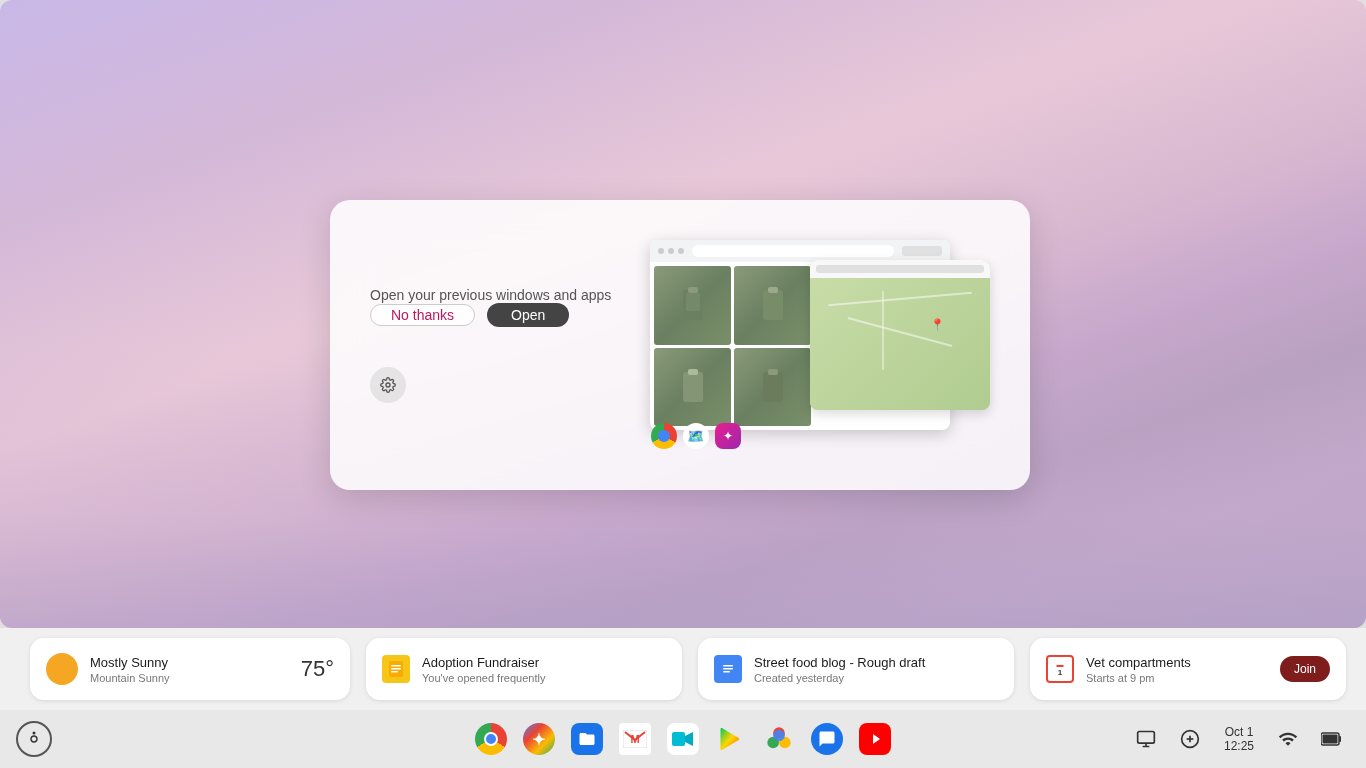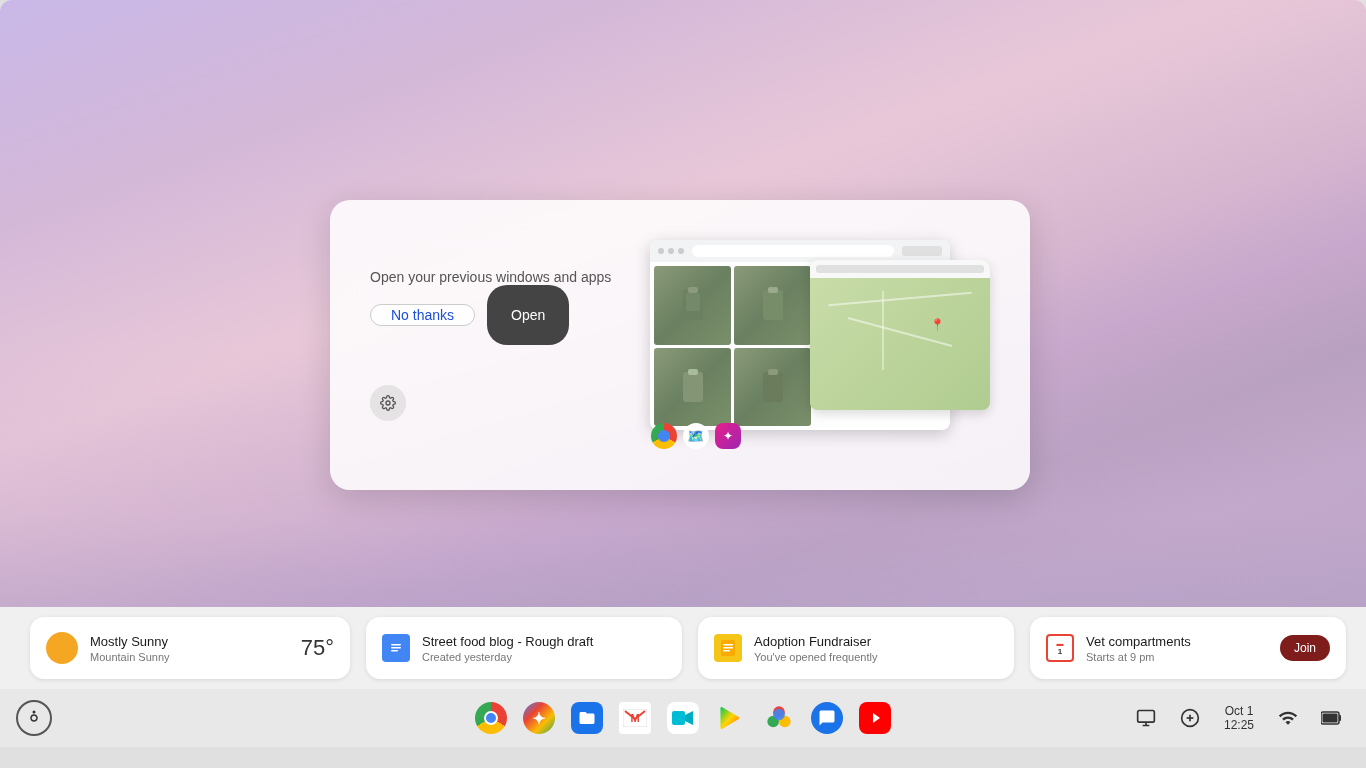--- a/index.html
+++ b/index.html
@@ -69,27 +69,27 @@
       align-items: center;
       margin-bottom: 40px;
     }
 
     .btn-no-thanks {
       padding: 2px 20px;
       border-radius: 20px;
       border: 1px solid #ccc;
       background: rgba(255,255,255,0.8);
       font-size: 14px;
-      color: #1d4ed8;
+      color: #be185d;
       cursor: pointer;
       font-family: inherit;
     }
 
     .btn-open {
-      padding: 22px 24px;
+      padding: 4px 24px;
       border-radius: 20px;
       border: none;
       background: #444;
       color: white;
       font-size: 14px;
       cursor: pointer;
       font-family: inherit;
     }
 
     .settings-icon {
@@ -220,21 +220,21 @@
       align-items: center;
       justify-content: center;
       font-size: 14px;
     }
 
     
     .shelf {
       position: absolute;
       bottom: 0; left: 0;
       width: 1366px;
-      height: 161px;
+      height: 140px;
       display: flex;
       flex-direction: column;
     }
 
     
     .cards-row {
       height: 82px;
       background: #f0f0f0;
       display: flex;
       align-items: center;
@@ -535,47 +535,47 @@
 
     <div class="card card-weather">
       <div class="sun-icon"></div>
       <div class="card-text">
         <div class="card-title">Mostly Sunny</div>
         <div class="card-subtitle">Mountain Sunny</div>
       </div>
       <div class="card-temp">75°</div>
     </div>
 
+    <div class="card card-docs">
+      <div class="docs-yellow">
+        <svg width="14" height="16" viewBox="0 0 14 16" fill="none">
+          <rect width="14" height="16" rx="2" fill="#F9AB00"></rect>
+          <rect x="2" y="4" width="10" height="1.5" rx="0.75" fill="white"></rect>
+          <rect x="2" y="7" width="10" height="1.5" rx="0.75" fill="white"></rect>
+          <rect x="2" y="10" width="7" height="1.5" rx="0.75" fill="white"></rect>
+        </svg>
+      </div>
+      <div class="card-text">
+        <div class="card-title">Adoption Fundraiser</div>
+        <div class="card-subtitle">You've opened frequently</div>
+      </div>
+    </div>
+
     <div class="card card-docs2">
       <div class="docs-blue">
         <svg width="14" height="16" viewBox="0 0 14 16" fill="none">
           <rect width="14" height="16" rx="2" fill="#4285F4"></rect>
           <rect x="2" y="4" width="10" height="1.5" rx="0.75" fill="white"></rect>
           <rect x="2" y="7" width="10" height="1.5" rx="0.75" fill="white"></rect>
           <rect x="2" y="10" width="7" height="1.5" rx="0.75" fill="white"></rect>
         </svg>
       </div>
       <div class="card-text">
         <div class="card-title">Street food blog - Rough draft</div>
         <div class="card-subtitle">Created yesterday</div>
-      </div>
-    </div>
-
-    <div class="card card-docs">
-      <div class="docs-yellow">
-        <svg width="14" height="16" viewBox="0 0 14 16" fill="none">
-          <rect width="14" height="16" rx="2" fill="#F9AB00"></rect>
-          <rect x="2" y="4" width="10" height="1.5" rx="0.75" fill="white"></rect>
-          <rect x="2" y="7" width="10" height="1.5" rx="0.75" fill="white"></rect>
-          <rect x="2" y="10" width="7" height="1.5" rx="0.75" fill="white"></rect>
-        </svg>
-      </div>
-      <div class="card-text">
-        <div class="card-title">Adoption Fundraiser</div>
-        <div class="card-subtitle">You've opened frequently</div>
       </div>
     </div>
 
     <div class="card card-calendar">
       <div style="width:28px;height:28px;background:white;border-radius:4px;border:2px solid #ea4335;display:flex;flex-direction:column;align-items:center;justify-content:center;flex-shrink:0;">
         <div style="font-size:7px;color:#ea4335;font-weight:bold;line-height:1;">▬</div>
         <div style="font-size:8px;color:#333;font-weight:bold;">1</div>
       </div>
       <div class="card-text">
         <div class="card-title">Vet compartments</div>

